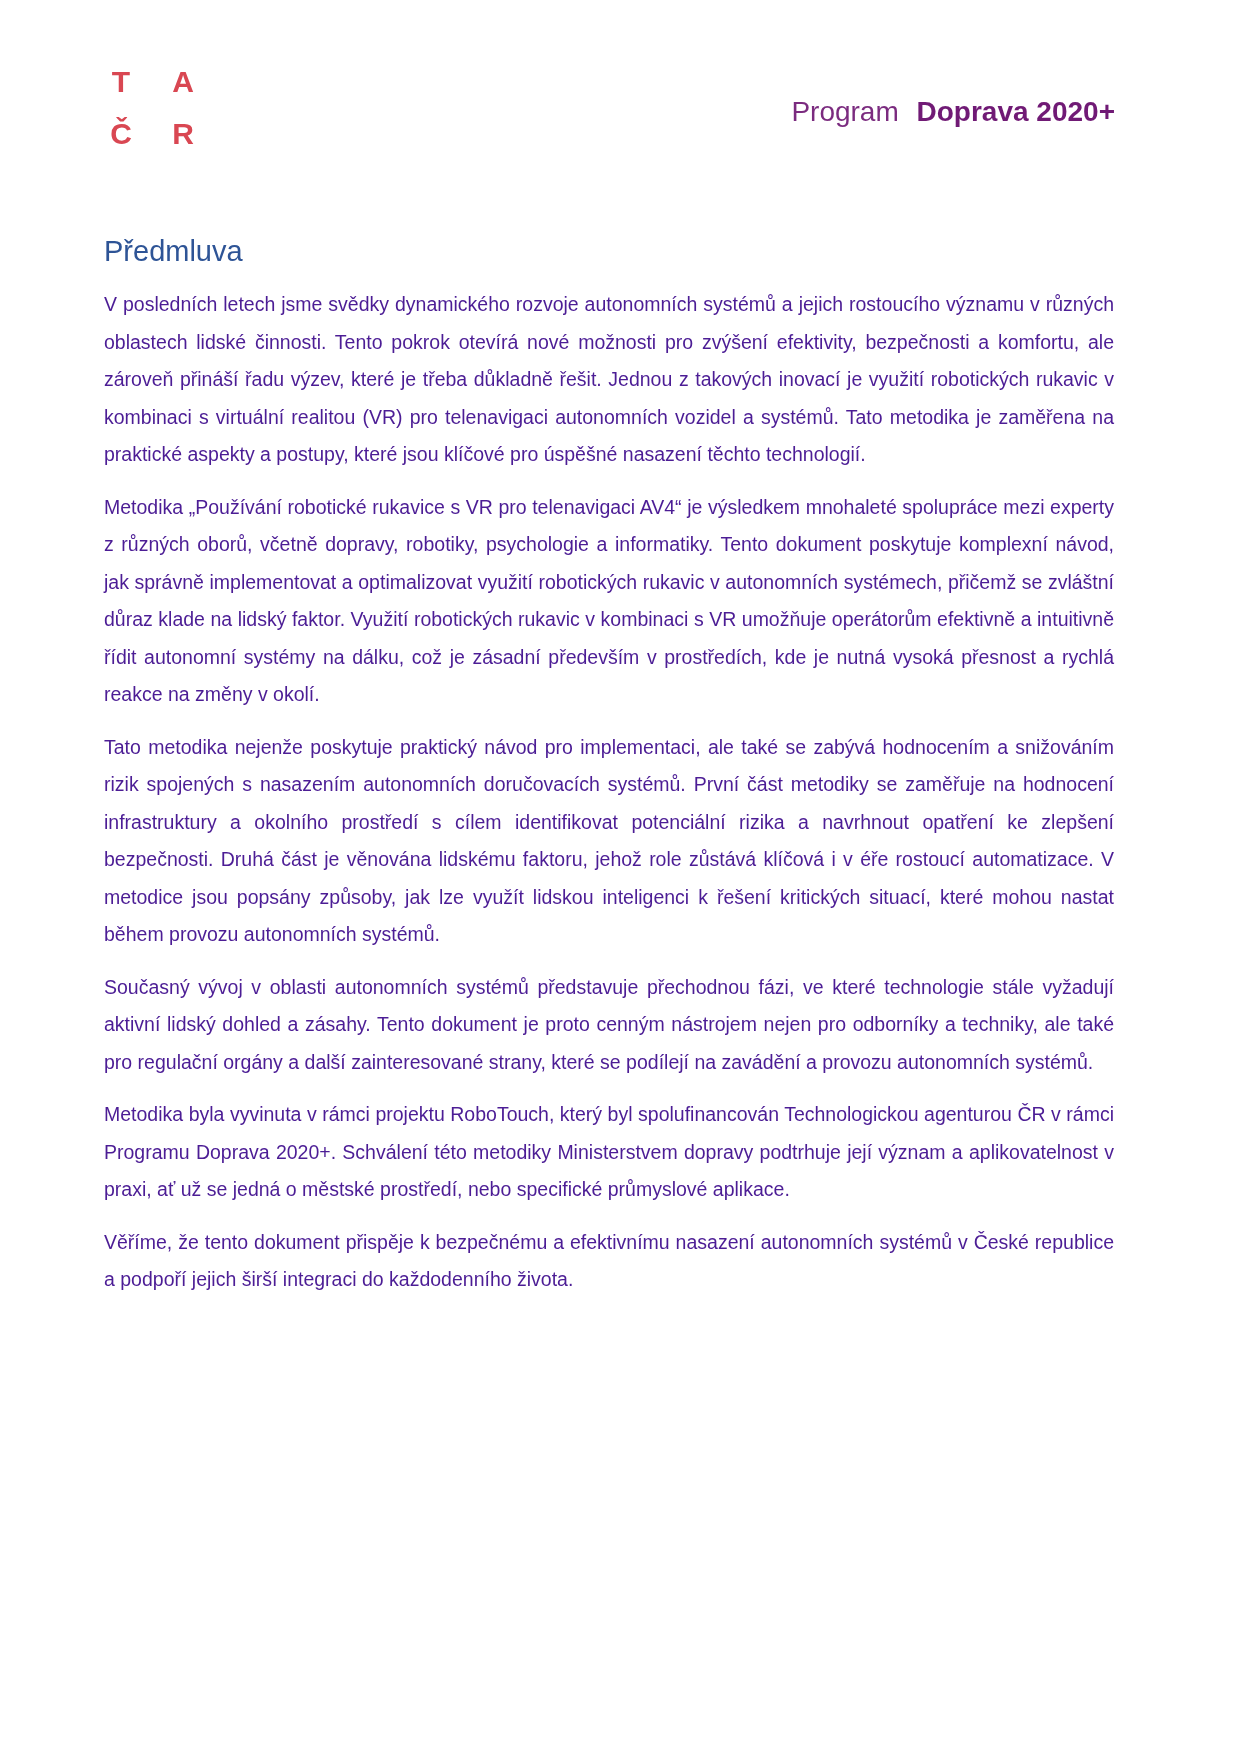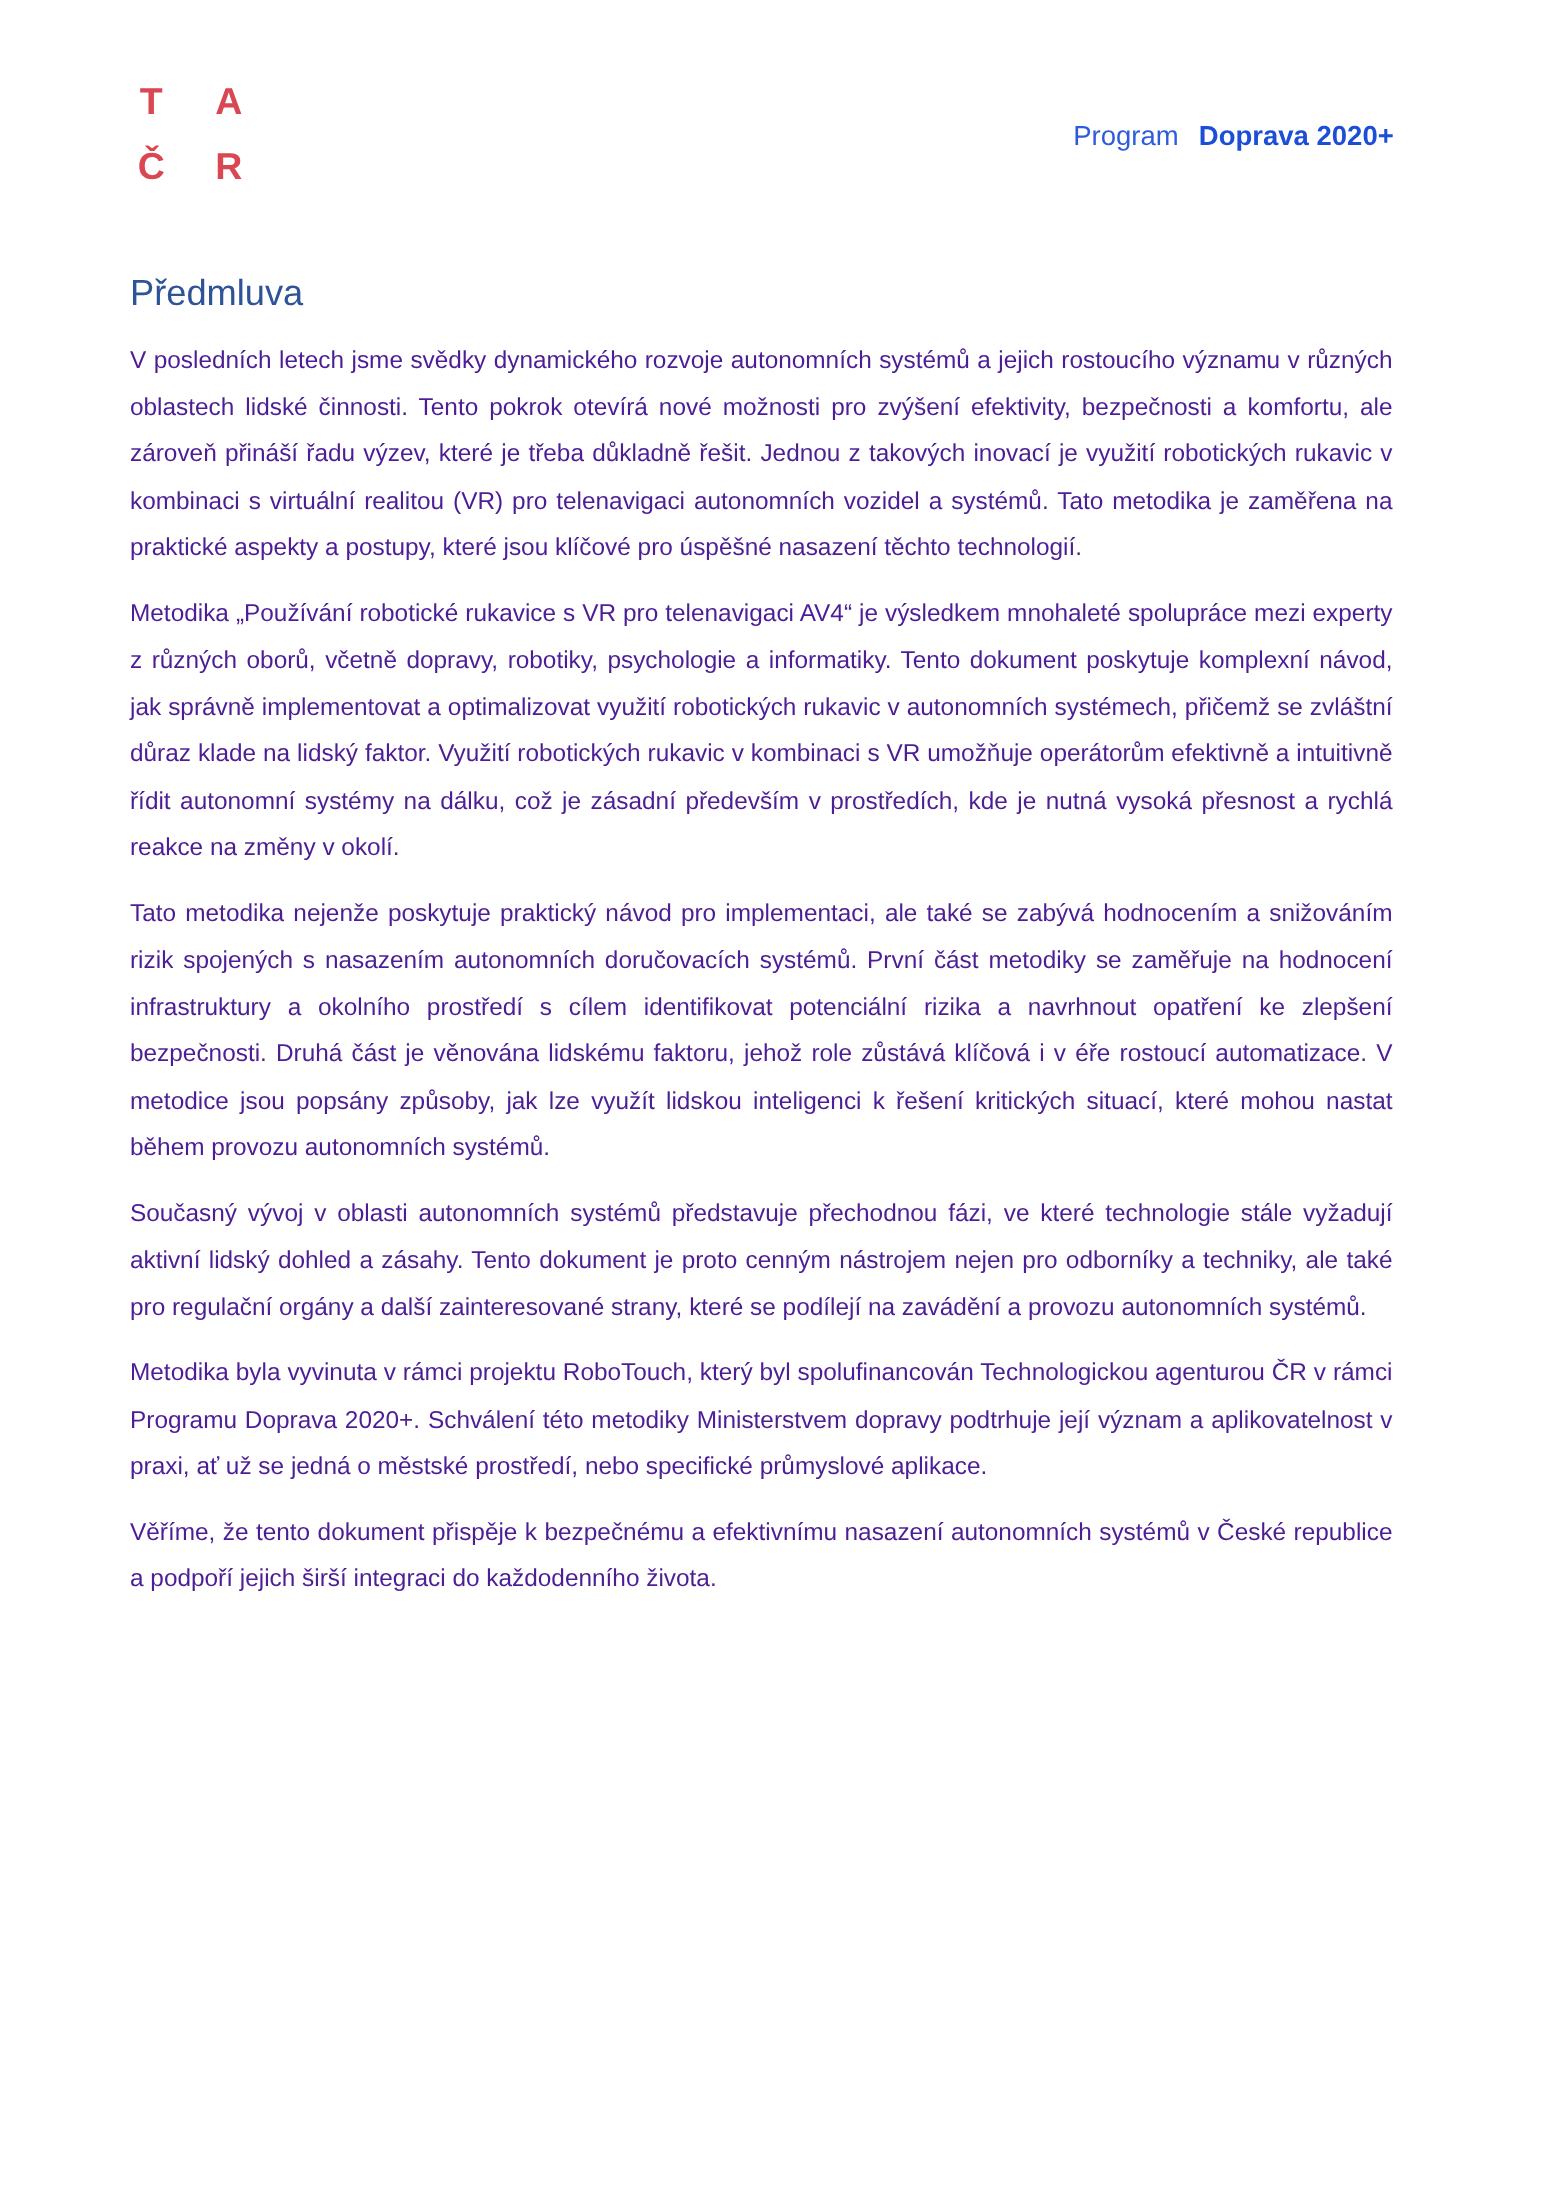--- a/index.html
+++ b/index.html
@@ -37,39 +37,39 @@
   }
   .logo span {
     display: flex;
     align-items: center;
     justify-content: center;
   }
   .program {
     position: absolute;
     top: 96px;
     right: 126px;
-    font-size: 22px;
-    color: #1d4ed8;
+    font-size: 28px;
+    color: #701a75;
     white-space: nowrap;
   }
   .program .label {
     font-weight: 400;
     opacity: 0.92;
     margin-right: 10px;
   }
   .program .name {
     font-weight: 700;
   }
 
   
   .content {
     position: absolute;
     left: 104px;
     right: 127px;
-    top: 216px;
+    top: 232px;
   }
   h1.doc-heading {
     margin: 0 0 16px 0;
     font-size: 29px;
     font-weight: 400;
     color: #2e5496;
     line-height: 38px;
   }
   .content p {
     margin: 0 0 15px 0;

